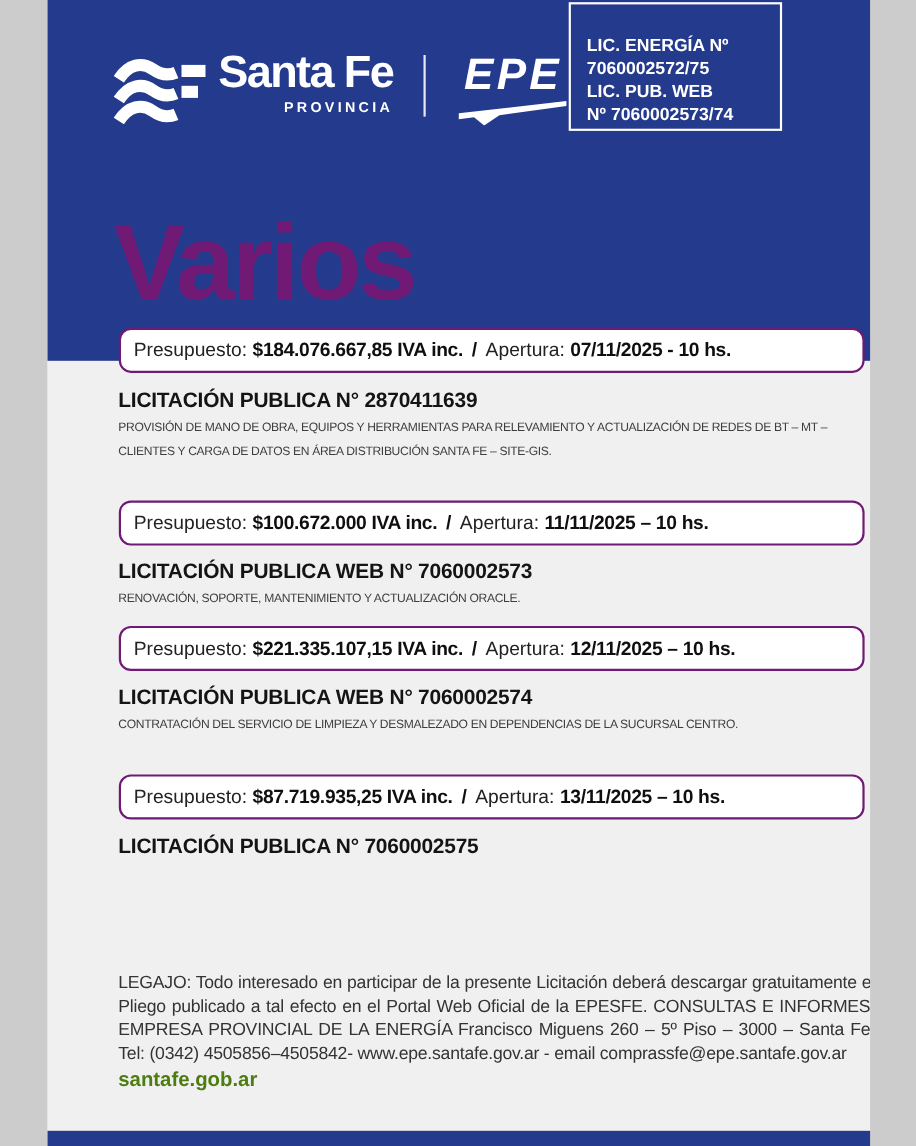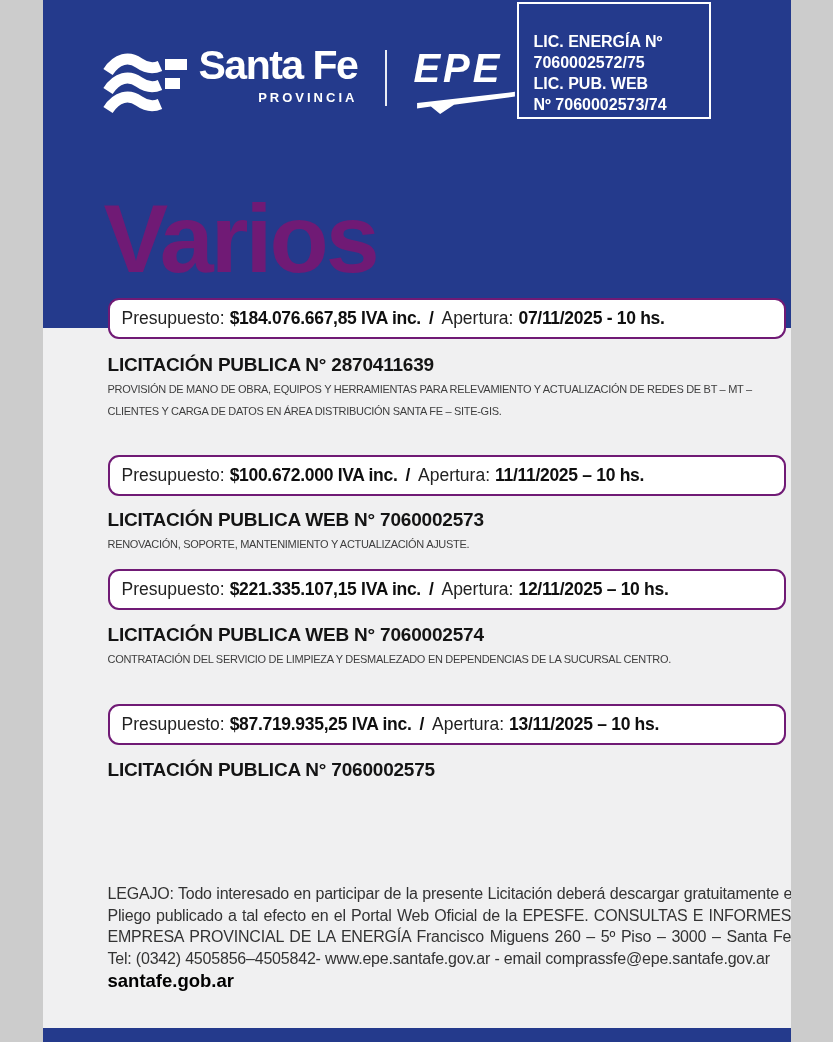--- a/index.html
+++ b/index.html
@@ -7,21 +7,21 @@
         font-family:"Liberation Sans",sans-serif;overflow:hidden;margin:0 auto;text-decoration:underline;}
 
   
   .hero{position:absolute;top:0;left:0;width:833px;height:328px;background:#243a8c;}
   .logo-row{position:absolute;top:44px;left:60px;display:flex;align-items:flex-start;}
   .flag-icon{width:84px;height:70px;margin-top:2px;}
   .sf-block{margin-left:12px;}
   .sf-name{color:#fff;font-size:41px;font-weight:800;letter-spacing:-1.5px;line-height:1.05;white-space:nowrap;}
   .sf-prov{color:#fff;font-size:13px;font-weight:700;letter-spacing:3px;text-align:right;margin-top:3px;}
   .logo-divider{width:2px;height:56px;background:rgba(255,255,255,.9);margin:6px 26px 0 28px;}
-  .epe-block{margin-top:4px;}
+  .epe-block{margin-top:4px;text-align:center;}
   .epe-name{color:#fff;font-size:40px;font-weight:800;font-style:italic;letter-spacing:3px;line-height:1;}
   .epe-swoosh{width:106px;height:24px;margin-top:2px;}
 
   .license-box{position:absolute;top:2px;right:80px;width:194px;height:117px;
         border:2px solid #fff;box-sizing:border-box;padding:27px 6px 0 15px;
         color:#fff;font-weight:700;font-size:16px;line-height:21px;white-space:nowrap;}
 
   .varios{position:absolute;left:61px;top:190px;color:#701a75;font-size:97px;
         font-weight:800;letter-spacing:-3px;line-height:1;}
 
@@ -35,21 +35,21 @@
 
   
   .sec-title{position:absolute;left:65px;font-size:19px;font-weight:800;
         color:#141414;letter-spacing:-0.2px;white-space:nowrap;}
   .sec-desc{position:absolute;left:65px;width:680px;font-size:11px;line-height:22px;
         color:#3e3e3e;letter-spacing:-0.3px;}
   .justify{text-align:justify;}
 
   .legal{position:absolute;left:65px;top:883px;width:688px;font-size:16px;
         line-height:21.5px;color:#333;text-align:justify;letter-spacing:-0.2px;}
-  .site{position:absolute;left:65px;top:970px;font-size:18.5px;font-weight:800;color:#000000;}
+  .site{position:absolute;left:65px;top:970px;font-size:18.5px;font-weight:800;color:#4d7c0f;}
   .footbar{position:absolute;left:0;top:1028px;width:833px;height:14px;background:#243a8c;}
 
   
   .pbox.p1{top:298px}.pbox.p2{top:455px}.pbox.p3{top:569px}.pbox.p4{top:704px}
   .sec-title.t1{top:354px}.sec-title.t2{top:509px}.sec-title.t3{top:624px}.sec-title.t4{top:759px}
   .sec-desc.d1{top:378px}.sec-desc.d2{top:533px}.sec-desc.d3{top:648px}.sec-desc.d4{top:784px}
 </style>
 </head>
 <body>
 
@@ -100,21 +100,21 @@
   <div class="sec-desc d1">PROVISIÓN DE MANO DE OBRA, EQUIPOS Y HERRAMIENTAS PARA RELEVAMIENTO Y ACTUALIZACIÓN DE REDES DE BT – MT – CLIENTES Y CARGA DE DATOS EN ÁREA DISTRIBUCIÓN SANTA FE – SITE-GIS.</div>
 
   <div class="pbox p2">
     <span>Presupuesto:</span>
     <b>$100.672.000 IVA inc.</b>
     <b class="sep">/</b>
     <span>Apertura:</span>
     <b>11/11/2025 – 10 hs.</b>
   </div>
   <div class="sec-title t2">LICITACIÓN PUBLICA WEB N° 7060002573</div>
-  <div class="sec-desc d2">RENOVACIÓN, SOPORTE, MANTENIMIENTO Y ACTUALIZACIÓN AJUSTE.</div>
+  <div class="sec-desc d2">RENOVACIÓN, SOPORTE, MANTENIMIENTO Y ACTUALIZACIÓN ORACLE.</div>
 
   <div class="pbox p3">
     <span>Presupuesto:</span>
     <b>$221.335.107,15 IVA inc.</b>
     <b class="sep">/</b>
     <span>Apertura:</span>
     <b>12/11/2025 – 10 hs.</b>
   </div>
   <div class="sec-title t3">LICITACIÓN PUBLICA WEB N° 7060002574</div>
   <div class="sec-desc d3">CONTRATACIÓN DEL SERVICIO DE LIMPIEZA Y DESMALEZADO EN DEPENDENCIAS DE LA SUCURSAL CENTRO.</div>

